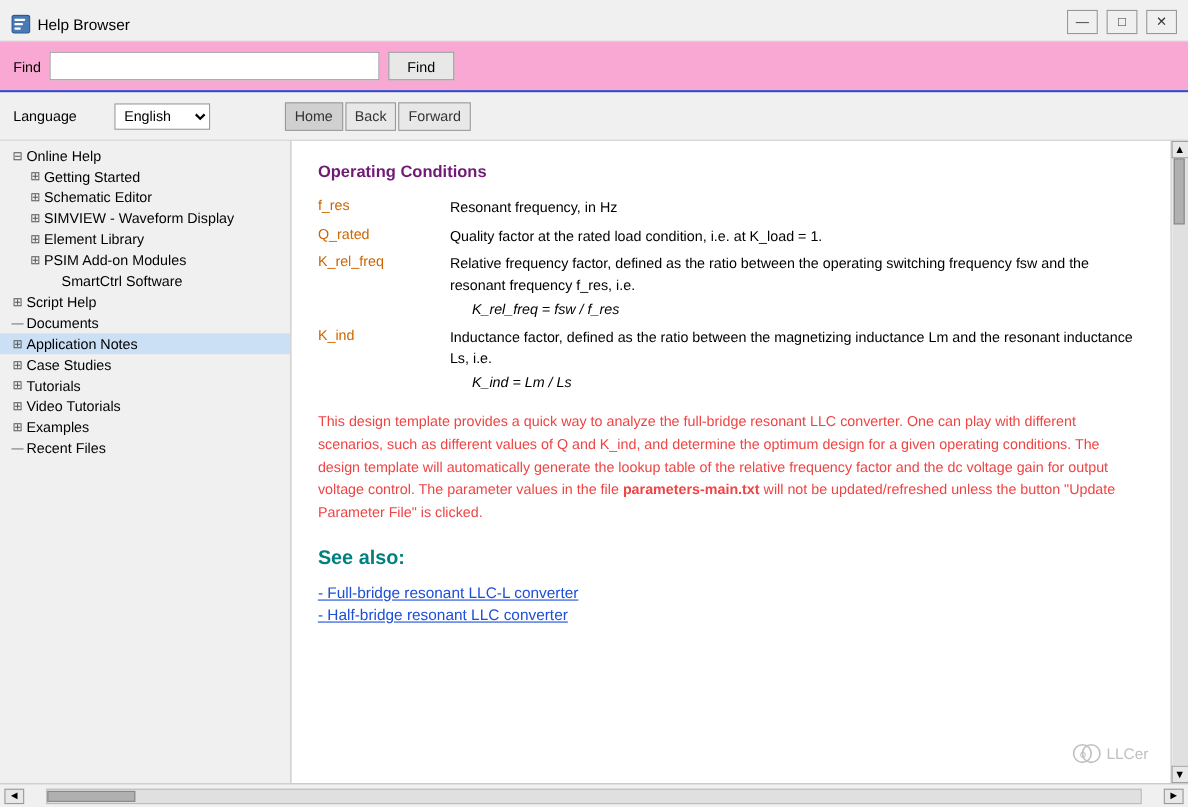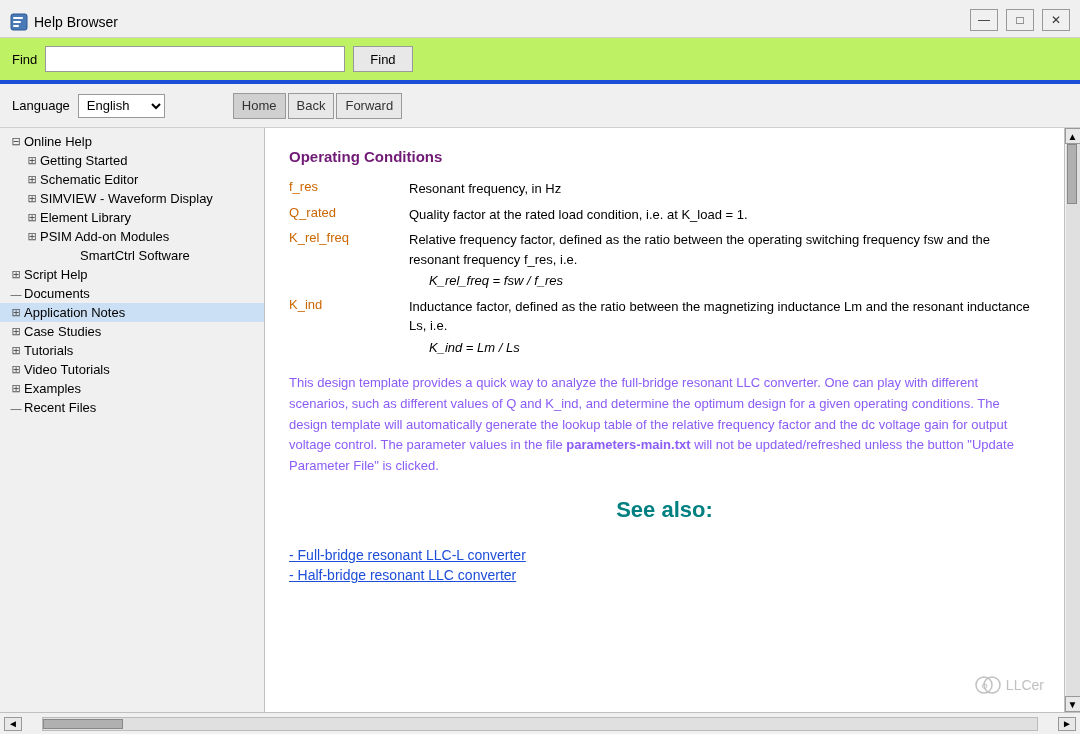--- a/index.html
+++ b/index.html
@@ -48,22 +48,22 @@
       justify-content: center;
       font-size: 12px;
       color: #333;
     }
 
     
     .find-bar {
       display: flex;
       align-items: center;
       padding: 8px 12px;
-      background: #bef264;
-      border-bottom: 4px solid #1d4ed8;
+      background: #f9a8d4;
+      border-bottom: 2px solid #1d4ed8;
       gap: 8px;
       height: 46px;
     }
     .find-label {
       font-size: 13px;
       color: #000;
     }
     .find-input {
       flex: 1;
       max-width: 300px;
@@ -93,20 +93,21 @@
       height: 44px;
     }
     .lang-label { font-size: 13px; color: #000; }
     .lang-select {
       height: 24px;
       border: 1px solid #999;
       padding: 0 4px;
       background: white;
       font-size: 13px;
       cursor: pointer;
+      margin-left: 26px;
     }
     .nav-buttons {
       display: flex;
       gap: 2px;
       margin-left: 60px;
     }
     .nav-btn {
       height: 26px;
       padding: 0 8px;
       border: 1px solid #999;
@@ -147,21 +148,21 @@
       width: 16px;
       min-width: 16px;
       text-align: center;
       font-size: 11px;
       color: #555;
     }
     .sidebar-item .item-text {
       font-size: 13px;
     }
     .sidebar-item.indent1 { padding-left: 24px; }
-    .sidebar-item.indent2 { padding-left: 40px; margin-left: 24px; }
+    .sidebar-item.indent2 { padding-left: 40px; }
 
     
     .content-area {
       flex: 1;
       background: white;
       overflow-y: auto;
       overflow-x: hidden;
       padding: 20px 24px;
       position: relative;
     }
@@ -198,31 +199,30 @@
     .param-formula {
       font-style: italic;
       margin-left: 20px;
       margin-top: 2px;
       font-size: 13px;
     }
 
     .content-para {
       font-size: 13px;
       line-height: 1.6;
-      color: #8b5cf6;
+      color: #ef4444;
       margin-bottom: 20px;
     }
     .content-para strong { font-weight: bold; }
 
     .see-also-heading {
-      font-size: 22px;
+      font-size: 18px;
       font-weight: bold;
       color: #008080;
-      margin-bottom: 24px;
-      text-align: center;
+      margin-bottom: 13px;
     }
 
     .see-also-link {
       display: block;
       color: #1d4ed8;
       text-decoration: underline;
       font-size: 14px;
       margin-bottom: 4px;
       cursor: pointer;
     }

